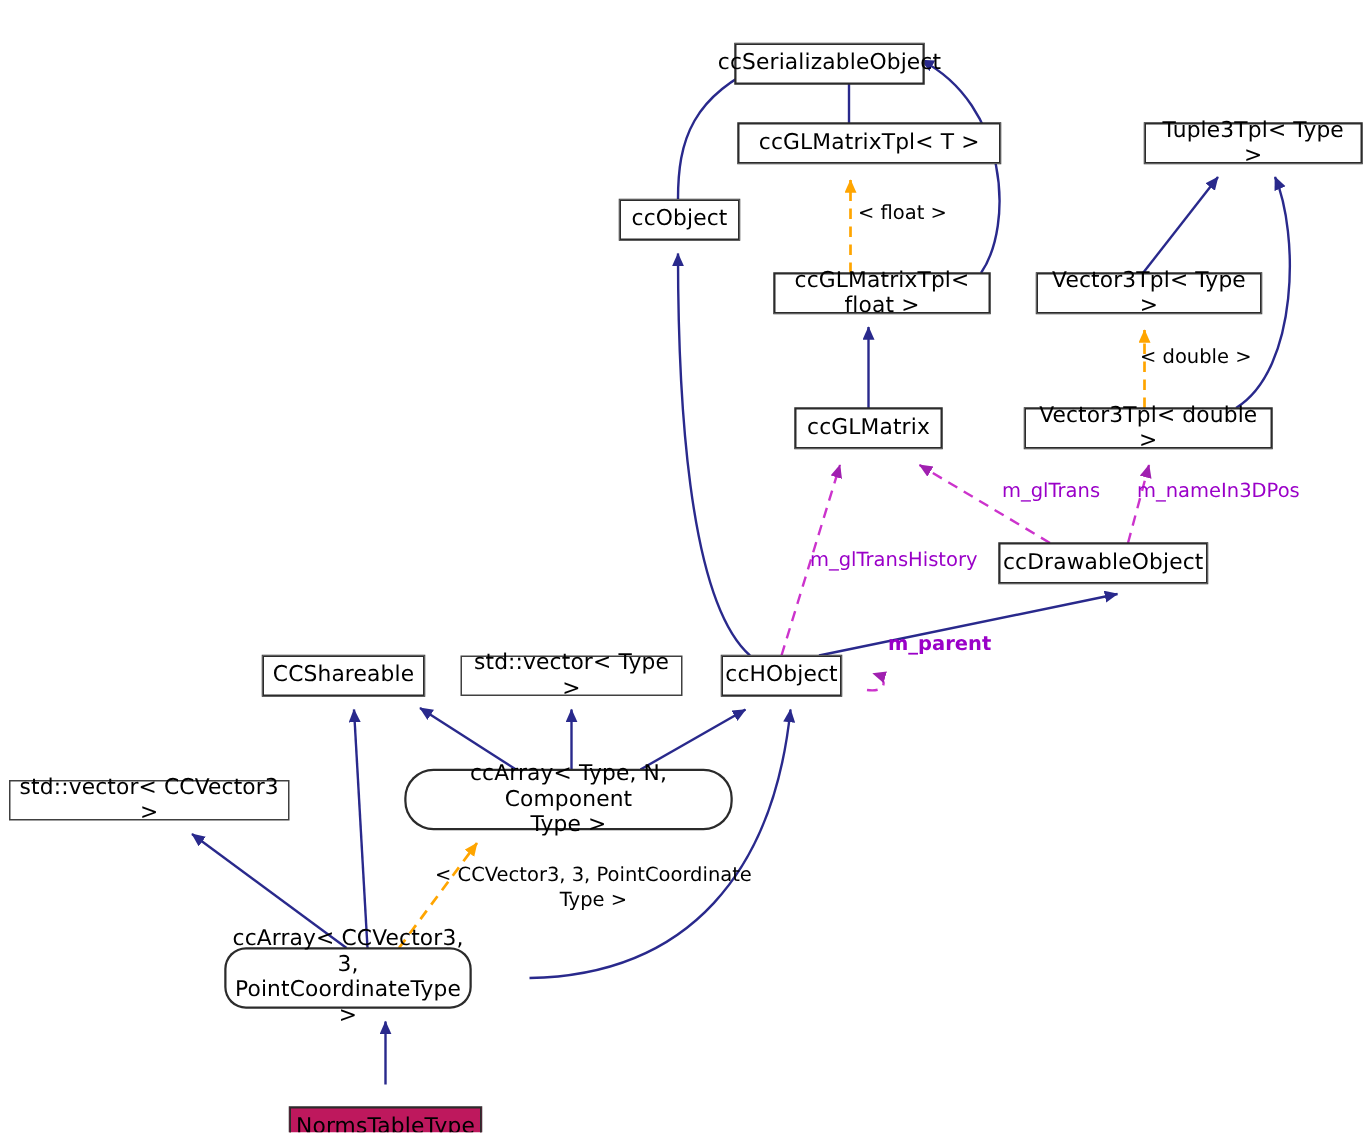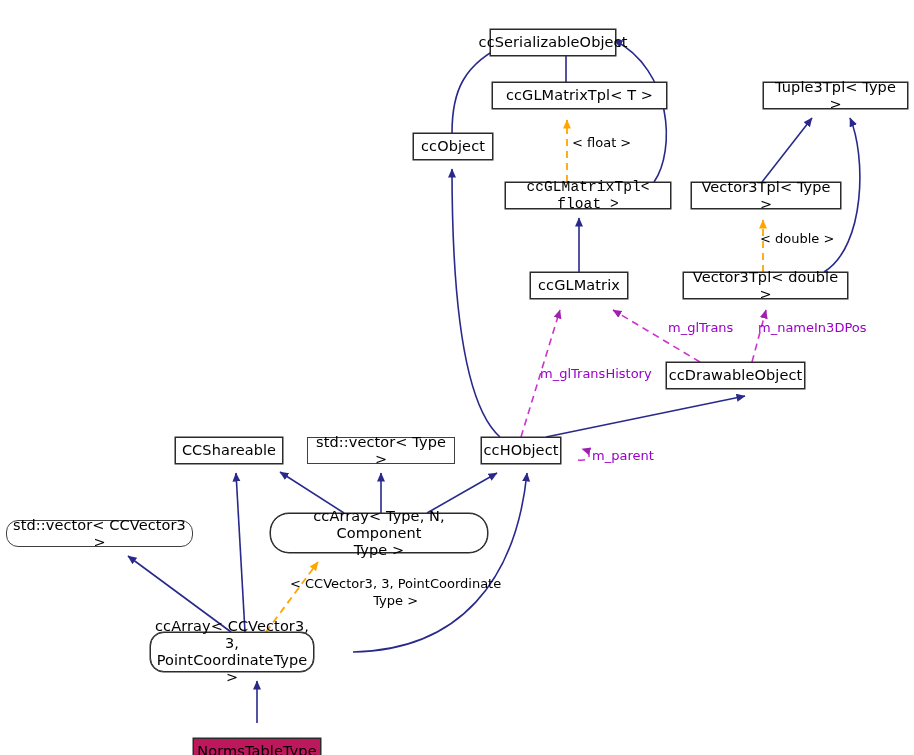--- a/index.html
+++ b/index.html
@@ -136,40 +136,40 @@
 
       <path d="M 266,632 L 318,562"></path>
     </g>
   </svg>
 
   <div id="node-host">
       <div class="node solid" style="left: 490px; top: 5px; width: 126px; height: 27px; margin-top: 24px;">ccSerializableObject</div>
       <div class="node solid" style="left: 492px; top: 82px; width: 175px; height: 27px;">ccGLMatrixTpl&lt; T &gt;</div>
       <div class="node solid" style="left: 763px; top: 82px; width: 145px; height: 27px;">Tuple3Tpl&lt; Type &gt;</div>
       <div class="node solid" style="left: 413px; top: 133px; width: 80px; height: 27px;">ccObject</div>
-      <div class="node solid" style="left: 505px; top: 182px; width: 166px; height: 27px; font-family: Liberation Mono, monospace;">ccGLMatrixTpl&lt; float &gt;</div>
+      <div class="node solid" style="left: 516px; top: 182px; width: 144px; height: 27px;">ccGLMatrixTpl&lt; float &gt;</div>
       <div class="node solid" style="left: 691px; top: 182px; width: 150px; height: 27px;">Vector3Tpl&lt; Type &gt;</div>
       <div class="node solid" style="left: 530px; top: 272px; width: 98px; height: 27px;">ccGLMatrix</div>
       <div class="node solid" style="left: 683px; top: 272px; width: 165px; height: 27px;">Vector3Tpl&lt; double &gt;</div>
       <div class="node solid" style="left: 666px; top: 362px; width: 139px; height: 27px;">ccDrawableObject</div>
       <div class="node solid" style="left: 175px; top: 437px; width: 108px; height: 27px;">CCShareable</div>
       <div class="node external" style="left: 307px; top: 437px; width: 148px; height: 27px;">std::vector&lt; Type &gt;</div>
       <div class="node solid" style="left: 481px; top: 437px; width: 80px; height: 27px;">ccHObject</div>
-      <div class="node external" style="left: 6px; top: 520px; width: 187px; height: 27px; border-radius: 12px;">std::vector&lt; CCVector3 &gt;</div>
+      <div class="node external" style="left: 6px; top: 520px; width: 187px; height: 27px;">std::vector&lt; CCVector3 &gt;</div>
       <div class="node solid" style="left: 270px; top: 513px; width: 218px; height: 40px; border-radius: 19px;">ccArray&lt; Type, N, Component
 Type &gt;</div>
       <div class="node solid" style="left: 150px; top: 632px; width: 164px; height: 40px; border-radius: 14px;">ccArray&lt; CCVector3,
 3, PointCoordinateType &gt;</div>
       <div class="node highlight" style="left: 193px; top: 723px; width: 128px; height: 26px;">NormsTableType</div>
     </div>
 
   <div id="label-host">
       <div class="edge-label tmpl" style="left: 572px; top: 134px;">&lt; float &gt;</div>
       <div class="edge-label tmpl" style="left: 760px; top: 230px;">&lt; double &gt;</div>
       <div class="edge-label" style="left: 668px; top: 319px;">m_glTrans</div>
       <div class="edge-label" style="left: 758px; top: 319px;">m_nameIn3DPos</div>
       <div class="edge-label" style="left: 540px; top: 365px;">m_glTransHistory</div>
-      <div class="edge-label" style="left: 592px; top: 447px;">m_parent</div>
+      <div class="edge-label" style="left: 592px; top: 421px; font-weight: bold;">m_parent</div>
       <div class="edge-label tmpl" style="left: 290px; top: 575px;">&lt; CCVector3, 3, PointCoordinate
 Type &gt;</div>
     </div>
 
 </div>
 
 </body></html>

